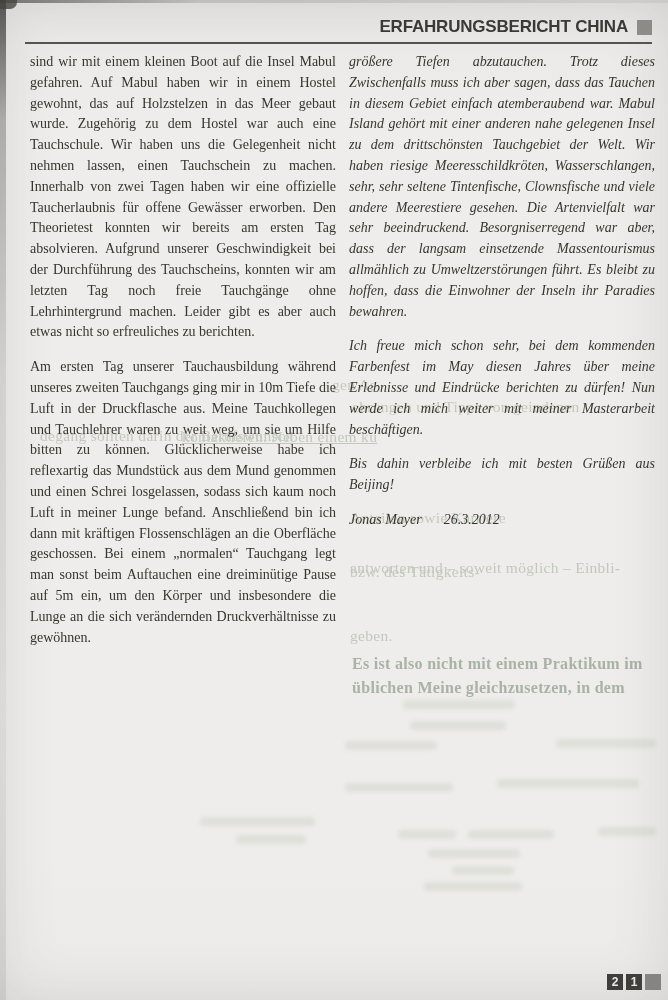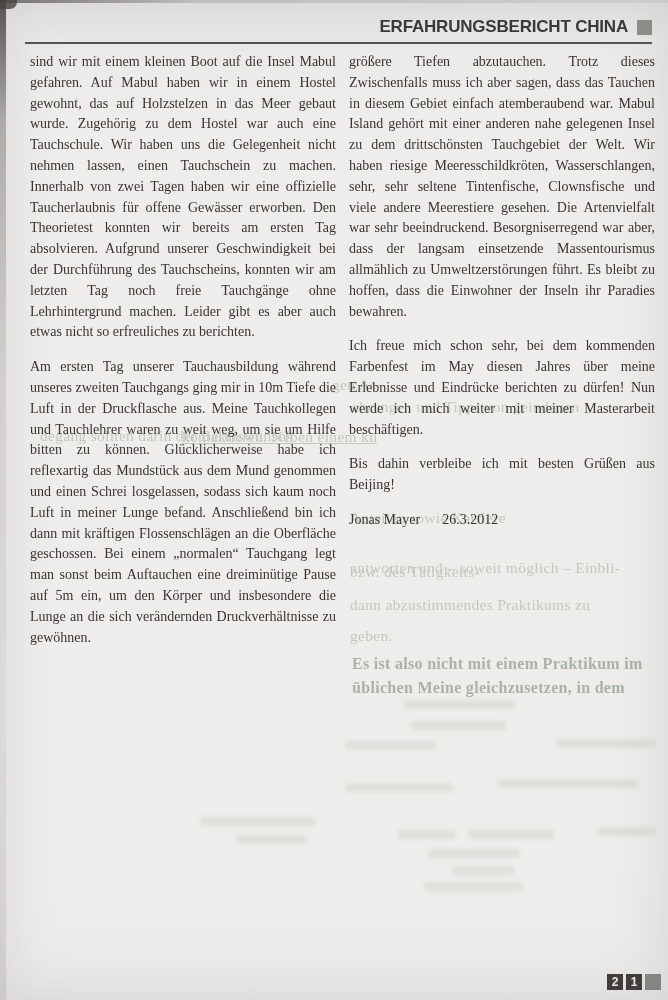--- a/index.html
+++ b/index.html
@@ -24,21 +24,21 @@
   .hdr-title { font-family:"Liberation Sans","DejaVu Sans",sans-serif; font-weight:700; font-size:17px;
     letter-spacing:-0.2px; color:#3a3936; white-space:nowrap; }
   .hdr-square { width:15px; height:15px; background:#8f8f8c; }
   .hdr-rule { position:absolute; top:42px; left:25px; right:16px; height:2px; background:#56544f; z-index:5; }
 
   
   .col { position:absolute; top:52px; width:306px; z-index:3;
     font-size:14px; line-height:20.8px; color:#38352f;
     text-align:justify; hyphens:manual; -webkit-hyphens:manual; }
   .col-left { left:30px; }
-  .col-right { left:349px; }
+  .col-right { left:349px;font-style:italic; }
   .col p { margin:0; }
   .col p + p { margin-top:14px; }
   .sig { margin-top:17px; white-space:nowrap; }
   .sig .sig-date { margin-left:22px; }
 
   
   .gh { position:absolute; z-index:1; font-size:15.5px; color:#c3c8bd;
     filter:blur(0.7px); white-space:nowrap; letter-spacing:0.3px; }
   .gh0 { left:182px; top:428px;text-decoration:underline; }
   .gh1 { left:40px;  top:427px; }
@@ -92,21 +92,20 @@
   </div>
   <div class="hdr-rule"></div>
 
   <div class="gh gh0">kontaktieren. Neben einem ku</div>
   <div class="gh gh1">degang sollten darin der Berufswunsch</div>
   <div class="gh gh2">gen As</div>
   <div class="gh gh3">ehrungen und Tipps von geindenen</div>
   <div class="gh gh4">Anteilen sowie Karriere</div>
   <div class="gh gh5">antworten und – soweit möglich – Einbli-</div>
   <div class="gh gh6">bzw. des Tätigkeits-</div>
-  <div class="gh gh7">dann abzustimmendes Praktikums zu</div>
   <div class="gh gh8">geben.</div>
   <div class="gh gh9">Es ist also nicht mit einem Praktikum im</div>
   <div class="gh gh10">üblichen Meine gleichzusetzen, in dem</div>
 
   <div class="sm sm0"></div>
   <div class="sm sm1"></div>
   <div class="sm sm2"></div>
   <div class="sm sm3"></div>
   <div class="sm sm4"></div>
   <div class="sm sm5"></div>

